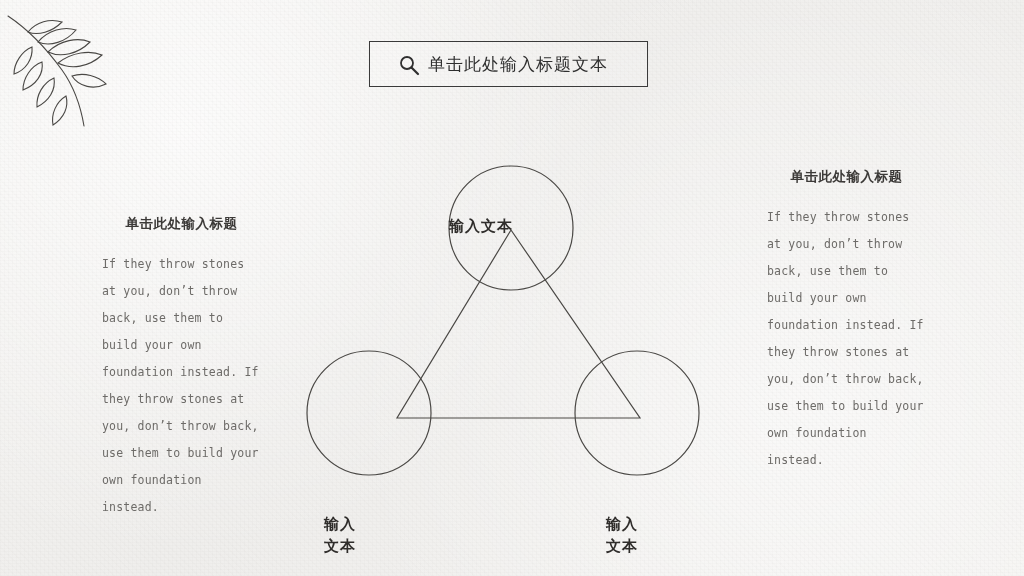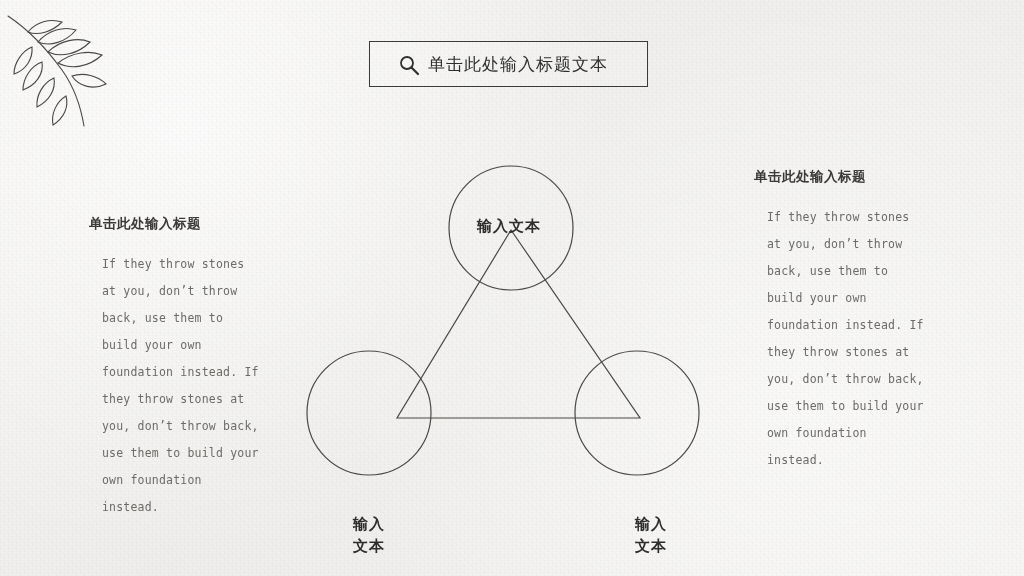--- a/index.html
+++ b/index.html
@@ -84,20 +84,21 @@
     top: 168px;
     width: 185px;
   }
   .side-heading {
     font-family: "DejaVu Sans", sans-serif;
     font-size: 13.5px;
     font-weight: bold;
     color: #3c3a38;
     letter-spacing: 0.5px;
     margin: 0 0 18px 0;
+    text-align: center;
   }
   .side-body {
     font-family: "DejaVu Sans Mono", monospace;
     font-size: 11.5px;
     line-height: 27px;
     color: #6d6b68;
     letter-spacing: 0.2px;
     margin: 13px;
   }
 
@@ -109,21 +110,20 @@
     width: 440px;
     height: 360px;
   }
   .node-label {
     position: absolute;
     font-family: "DejaVu Sans", sans-serif;
     font-size: 15px;
     font-weight: bold;
     color: #2f2d2b;
     letter-spacing: 1px;
-    text-align: center;
     line-height: 22px;
     white-space: pre-line;
   }
   .node-top-label {
     left: 149px;
     top: 75px;
     width: 120px;
   }
   .node-left-label {
     left: 24px;

